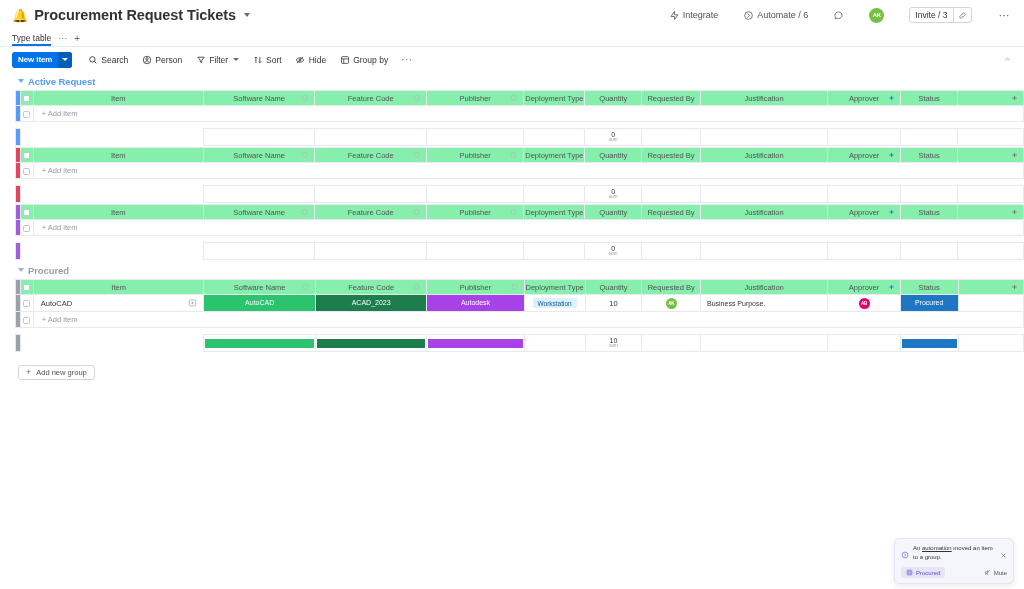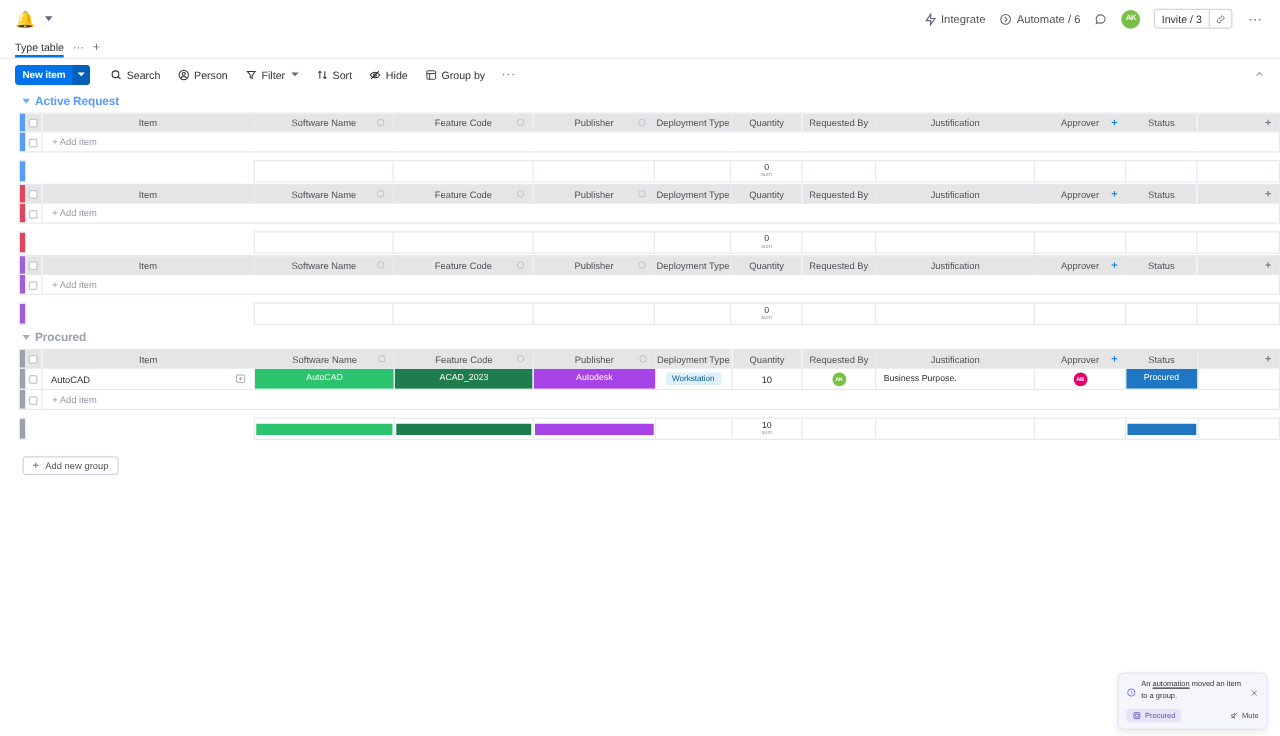--- a/index.html
+++ b/index.html
@@ -32,21 +32,21 @@
     width: 0; height: 0;
     border-left: 3.5px solid transparent;
     border-right: 3.5px solid transparent;
     border-top: 4px solid #676879;
     margin-left: 2px;
   }
   .topbar-right {
     margin-left: auto;
     display: flex;
     align-items: center;
-    gap: 11px;
+    gap: 25px;
     padding-right: 4px;
     text-align: right;
   }
   .tr-item {
     display: flex; align-items: center; gap: 3px;
     font-size: 9px; color: #505258;
     white-space: nowrap;
   }
   .tr-icon { display: inline-flex; width: 11px; height: 11px; align-items: center; justify-content: center; }
   .tr-icon svg { display: block; }
@@ -169,21 +169,21 @@
   .chk {
     width: 7px; height: 7px;
     border: 1px solid #c3c6d4; border-radius: 1.5px;
     display: inline-block; vertical-align: middle;
     background: #fff;
   }
 
   .hdr-row td {
     height: 15px;
     border: 1px solid #e6e9ef;
-    background: #e5e5e5;
+    background: #86efac;
     color: #505258;
     font-weight: normal;
     text-align: center;
     vertical-align: middle;
     position: relative;
     font-size: 7.5px;
   }
   .hdr-inner { display: flex; align-items: center; justify-content: center; gap: 0; height: 100%; position: relative; }
   .hdr-label { white-space: nowrap; }
   .hdr-badge {
@@ -297,20 +297,21 @@
 </style>
 </head>
 <body>
 
 
 
 
 <div class="topbar">
   <div class="board-title-wrap">
     <span class="board-icon">🔔</span>
+    <span class="board-title">Procurement Request Tickets</span>
     <span class="chev-sm"></span>
   </div>
 
   <div class="topbar-right">
     <div class="tr-item">
       <span class="tr-icon">
         <svg viewBox="0 0 16 16" width="11" height="11" fill="none" stroke="#676879" stroke-width="1.4">
           <path d="M3 9.5 L8 2 L8 7 L13 7 L8 14 L8 9.5 Z"></path>
         </svg>
       </span>

